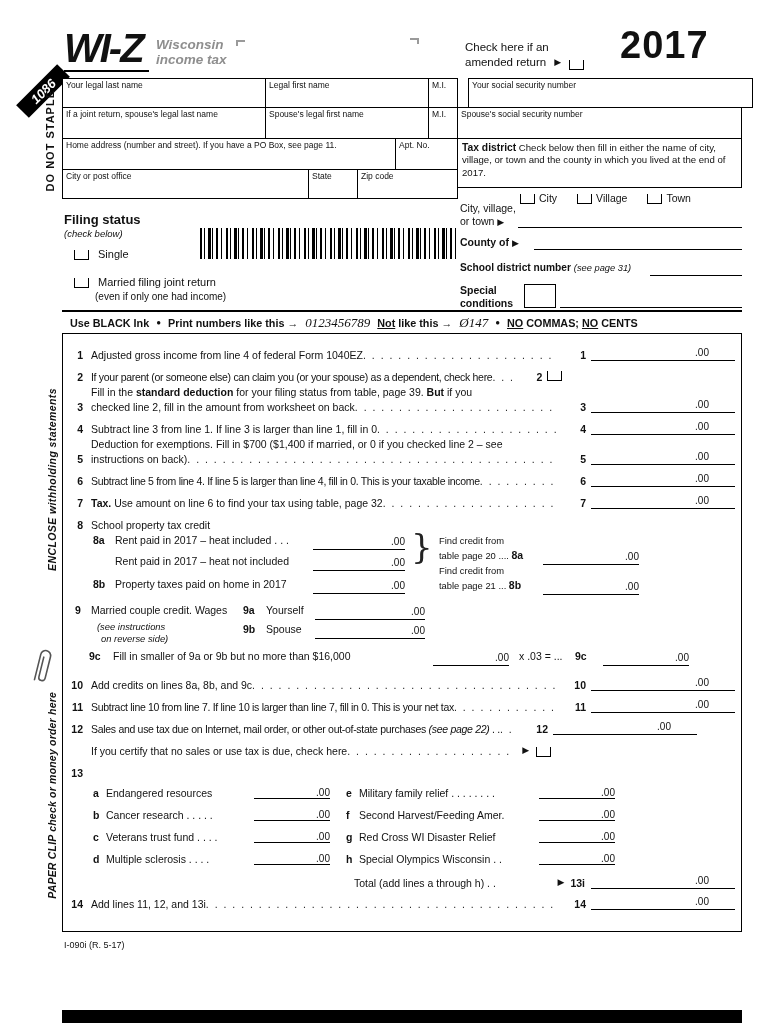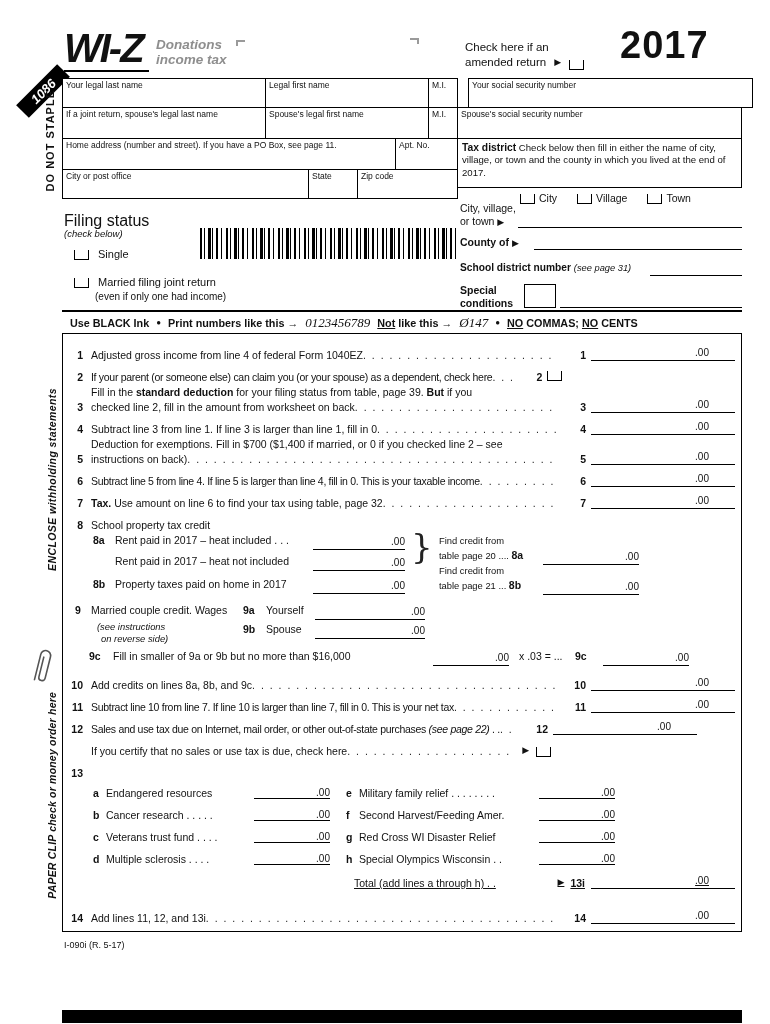--- a/index.html
+++ b/index.html
@@ -38,21 +38,21 @@
   .cell { position:absolute; border:1px solid #000; padding:2px 3px; line-height:1.1; font-size:8.5px; background:#fff; }
   .tdbox { position:absolute; left:395px; top:138px; width:285px; height:50px; border:1px solid #000;
            padding:2px 4px; font-size:9.6px; line-height:1.3; }
   .tdbox b { font-size:10.3px; }
   .tdopts { position:absolute; left:458px; top:192px; display:flex; gap:20px; font-size:10.5px; align-items:flex-end; }
   .opt { display:flex; gap:4px; align-items:flex-end; }
   .fsrow { position:absolute; display:flex; gap:9px; align-items:flex-end; font-size:11px; }
   .uline { position:absolute; border-bottom:1.1px solid #000; height:1px; }
   .small-it { font-style:italic; font-size:9.3px; }
 
-  .filing-title { position:absolute; left:2px; top:212px; font-size:16px; font-weight:normal; }
+  .filing-title { position:absolute; left:2px; top:212px; font-size:13px; font-weight:bold; }
   .filing-sub { position:absolute; left:2px; top:228px; font-style:italic; font-size:9.5px; }
   .barcode { position:absolute; left:138px; top:228px; width:256px; height:31px;
     background:repeating-linear-gradient(90deg,#000 0 2px,#fff 2px 4px,#000 4px 5px,#fff 5px 8px,#000 8px 11px,
       #fff 11px 12px,#000 12px 13px,#fff 13px 16px,#000 16px 18px,#fff 18px 21px,#000 21px 22px,#fff 22px 26px); }
 
   
   .inkbar { position:absolute; left:0; top:310px; width:680px; height:24px; border-top:2px solid #000;
             border-bottom:1.5px solid #000; display:flex; align-items:center; gap:7px; padding:0 8px;
             font-size:10.8px; font-weight:bold; }
   .hand { font-family:Liberation Serif, serif; font-style:italic; font-weight:normal; font-size:13px; }
@@ -78,21 +78,21 @@
   .l8 { position:relative; height:70px; margin-bottom:2px; }
   .l9 { position:relative; height:66px; margin-bottom:2px; }
   .findtxt { font-size:9.4px; }
   .brace { font-family:"DejaVu Serif",serif; font-size:34px; font-weight:normal; color:#222; }
   .drow { display:flex; align-items:flex-end; min-height:18px; margin-bottom:4px; padding-left:26px; }
   .dl { flex:none; width:13px; font-weight:bold; }
   .dlab { flex:none; width:148px; white-space:nowrap; }
   .damt { flex:none; width:76px; border-bottom:1.4px solid #000; text-align:right; font-size:10px; }
   .dsp { flex:none; width:16px; }
   .dlab2 { flex:none; width:180px; white-space:nowrap; }
-  .trow { display:flex; align-items:flex-end; min-height:20px; margin-bottom:16px; padding-left:287px;text-decoration:underline; }
+  .trow { display:flex; align-items:flex-end; min-height:20px; margin-bottom:2px; padding-left:287px; }
   .tgrp { display:flex; align-items:flex-end; margin-left:auto; gap:6px; }
   .formfoot { position:absolute; left:2px; top:940px; font-size:9px; }
   .botbar { position:absolute; left:0; top:1010px; width:680px; height:13px; background:#000; }
   b.inl { font-weight:bold; }
   .it { font-style:italic; }
 </style>
 </head>
 <body>
 
 <div class="page">
@@ -104,21 +104,21 @@
   <div class="vtext v-enclose">ENCLOSE withholding statements</div>
   <svg class="clipicon" width="24" height="42" viewBox="0 0 24 42">
     <path d="M8 36 V10 a5 5 0 0 1 10 0 v22 a3.2 3.2 0 0 1 -6.4 0 V12" fill="none" stroke="#555" stroke-width="1.6" stroke-linecap="round"></path>
   </svg>
   <div class="vtext v-clip">PAPER CLIP check or money order here</div>
 
   <div class="main">
 
     <div class="logo">WI-Z</div>
     <div class="tagline">
-      <div>Donations</div>
+      <div>Wisconsin</div>
       <div>income tax</div>
     </div>
     <div class="rm1"></div>
     <div class="rm2"></div>
     <div class="amended">
       <div>Check here if an</div>
       <div class="amrow2">
         <span>amended return</span>
         <span class="arrow">▶</span>
         <span class="cbox"></span>

